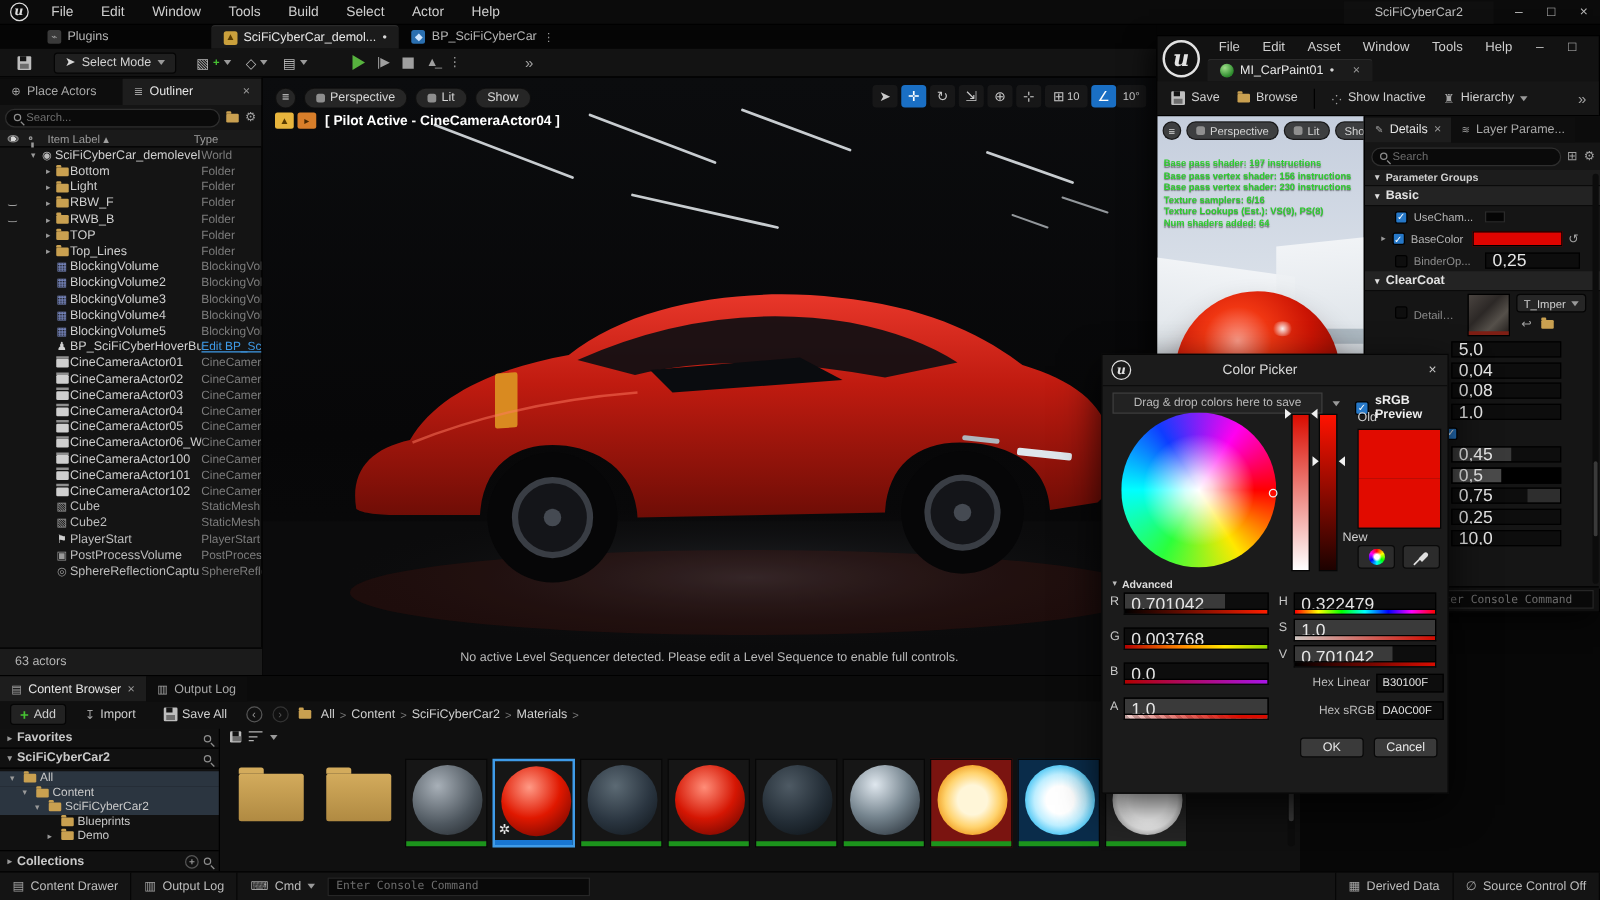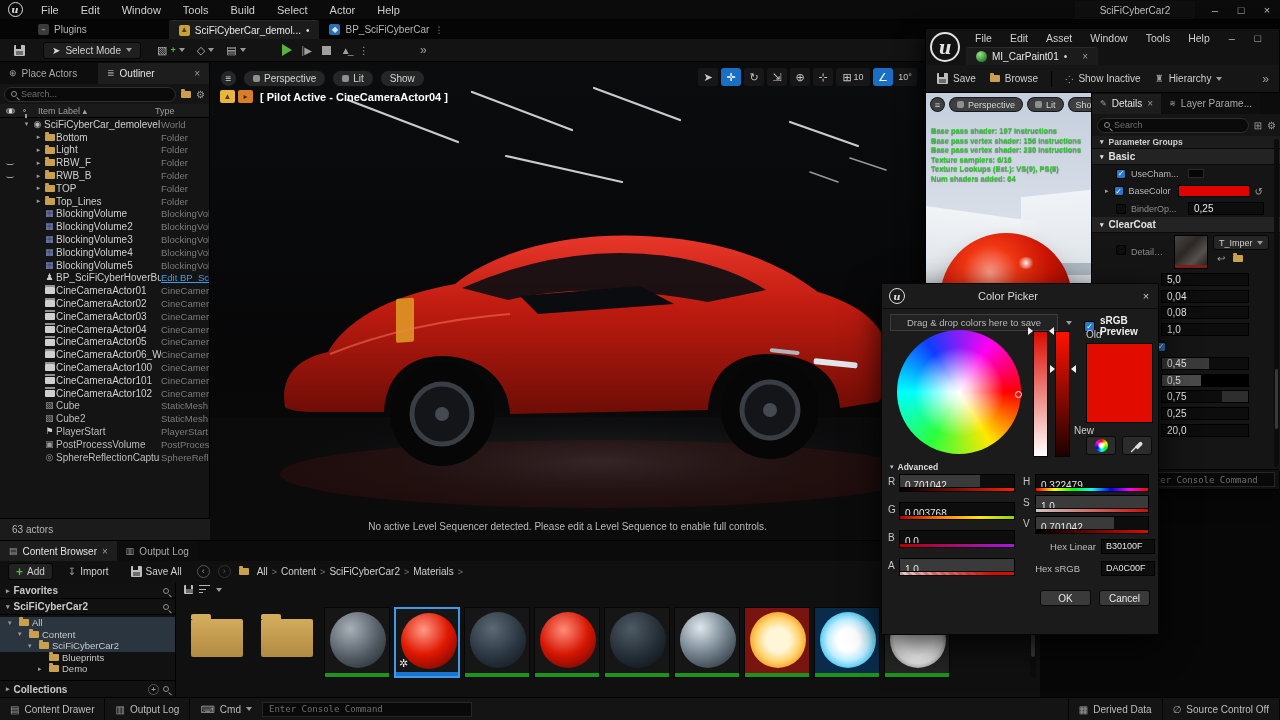--- a/index.html
+++ b/index.html
@@ -110,21 +110,21 @@
     display:flex;align-items:center;gap:5px;padding-left:8px}
   .psec{background:#232323;border-bottom:1px solid #0a0a0a;font-size:10px;font-weight:bold;color:#e2e2e2;
     display:flex;align-items:center;gap:5px;padding-left:8px}
   .prow{display:flex;align-items:center;font-size:9px;color:#b8b8b8;gap:5px}
   .cb{width:10px;height:10px;border:1px solid #000;background:#0e0e0e;flex:none;display:flex;align-items:center;justify-content:center;
     font-size:8px;color:#fff;border-radius:2px}
   .cb.on{background:#2678c8}
   .vbox{position:relative;background:#0d0d0d;border:1px solid #000;height:13px;overflow:hidden}
   .vbox .fillbar{position:absolute;left:0;top:0;bottom:0;background:#3a3a3a}
   .vbox .fillbar.right{left:auto;right:0;background:#2e2e2e}
-  .vbox .vtxt{position:relative;font-size:10px;color:#e6e6e6;line-height:11px;padding-left:5px}
+  .vbox .vtxt{position:relative;font-size:14px;color:#e6e6e6;line-height:11px;padding-left:5px}
   .vbox.sel{background:#000}
   .vbox.sel .fillbar{background:#4a4a4a}
   .texthumb{background:linear-gradient(135deg,#4a4440,#2c2826 40%,#55504a 68%,#201c1a);border:1px solid #000;position:relative}
   .texthumb::after{content:"";position:absolute;left:0;right:0;bottom:0;height:3px;background:#7e1e14}
   .ddown{background:#262626;border:1px solid #050505;border-radius:3px;font-size:9px;color:#d0d0d0;
     display:flex;align-items:center;justify-content:space-between;padding:0 5px;height:15px}
   .scrollbar{background:#0c0c0c;border-radius:3px}
   .scrollthumb{position:absolute;left:1px;right:1px;background:#3a3a3a;border-radius:3px}
 
   
@@ -814,21 +814,21 @@
           <div class="prow" style="height: 16.8px; padding-left: 24px;">
             <span style="width: 40px;"></span>
             <span class="vbox" style="width: 88px;"><span class="fillbar right" style="width: 30%;"></span><span class="vtxt">0,75</span></span>
           </div>
           <div class="prow" style="height: 16.8px; padding-left: 24px;">
             <span style="width: 40px;"></span>
             <span class="vbox" style="width: 88px;"><span class="vtxt">0,25</span></span>
           </div>
           <div class="prow" style="height: 16.8px; padding-left: 24px;">
             <span style="width: 40px;"></span>
-            <span class="vbox" style="width: 88px;"><span class="vtxt">20,0</span></span>
+            <span class="vbox" style="width: 88px;"><span class="vtxt">10,0</span></span>
           </div>
         </div>
       <div class="scrollbar abs" style="right:2px;top:46px;width:5px;bottom:4px">
         <div class="scrollthumb" style="top:230px;height:60px"></div>
       </div>
     </div>
 
     <div class="abs r" style="left:0;bottom:0;width:100%;height:20px;background:#101010;border-top:1px solid #000">
       <div class="consolein" style="position:absolute;left:211px;right:4px">
         <span>Enter Console Command</span>
@@ -1053,21 +1053,21 @@
         <div class="chan-lab" style="left: 141px; top: 213px;">S</div>
         <div class="chan-box vbox" style="left: 153px; top: 211px; width: 114px;"><span class="fillbar" style="width: 100%;"></span><span class="vtxt">1,0</span></div>
         <div class="chan-strip strip-s" style="left: 153px; top: 225px; width: 114px;"></div>
         <div class="chan-lab" style="left: 141px; top: 234px;">V</div>
         <div class="chan-box vbox" style="left: 153px; top: 232px; width: 114px;"><span class="fillbar" style="width: 70%;"></span><span class="vtxt">0,701042</span></div>
         <div class="chan-strip strip-v" style="left: 153px; top: 246px; width: 114px;"></div>
       </div>
 
     <div class="hexlab" style="left:156px;top:257px">Hex Linear</div>
     <div class="hexbox" style="left:219px;top:255px">B30100F</div>
-    <div class="hexlab" style="left:140px;top:279px">Hex sRGB</div>
+    <div class="hexlab" style="left:160px;top:279px">Hex sRGB</div>
     <div class="hexbox" style="left:219px;top:277px">DA0C00F</div>
 
     <div class="pk-okbtn" style="left:158px;top:306px">OK</div>
     <div class="pk-okbtn" style="left:217px;top:306px">Cancel</div>
   </div>
 
   <div id="statusbar" class="abs r">
     <div class="sb-item">
       <span class="glyph">▤</span>
       <span>Content Drawer</span>

